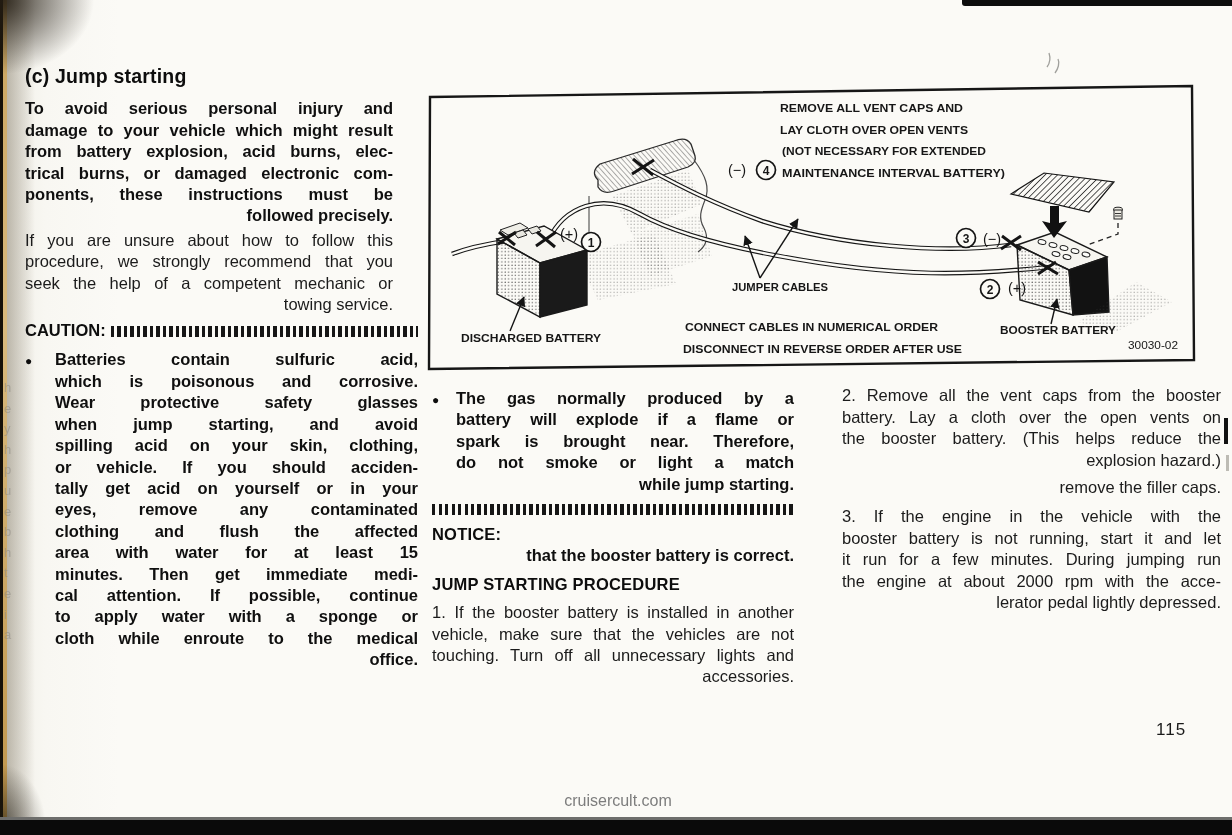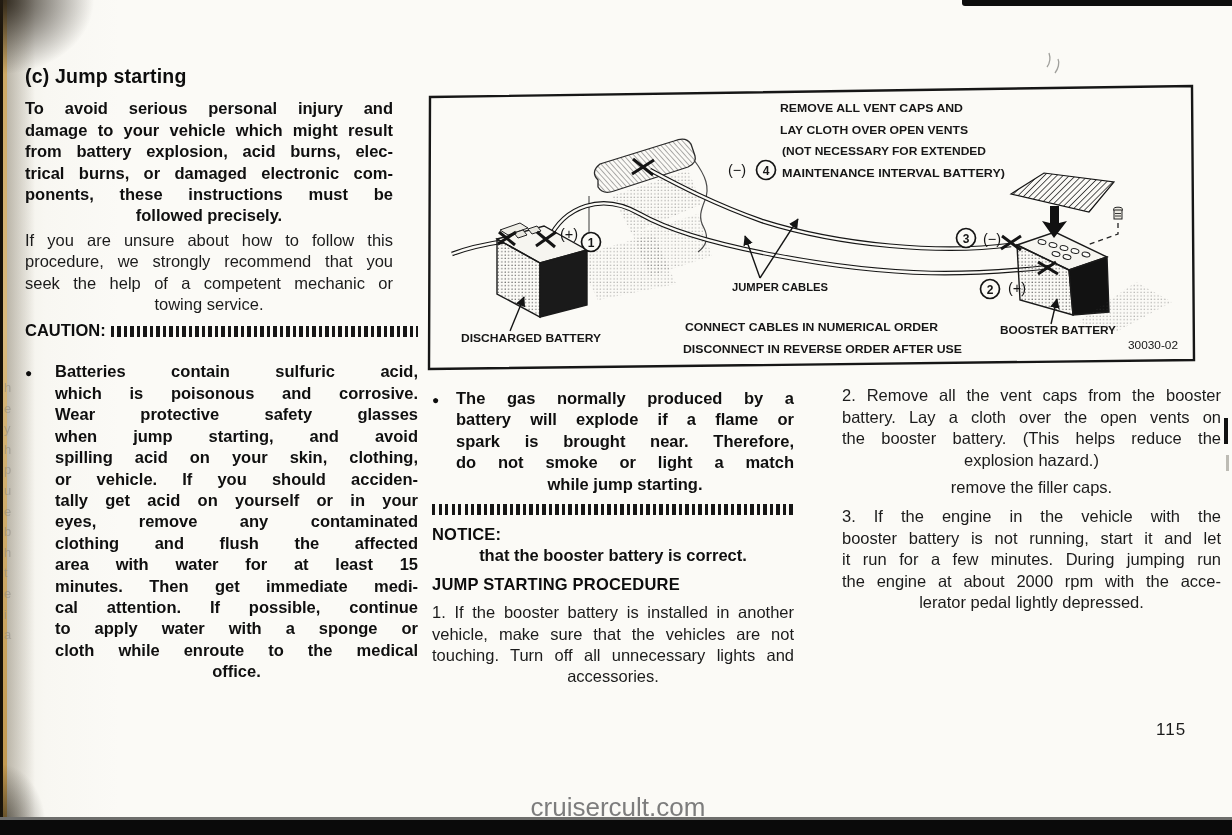--- a/index.html
+++ b/index.html
@@ -4,28 +4,28 @@
 <style>
   * { margin:0; padding:0; box-sizing:border-box; }
   html,body { background:#e8e6e0; }
   .page {
     position:relative; width:1232px; height:835px; overflow:hidden;
     background:linear-gradient(90deg,#efede5 0px,#f8f7f2 45px,#fbfaf6 120px);
     font-family:"Liberation Sans", sans-serif; color:#1b1b1b;
   }
   .abs { position:absolute; }
   .lines { white-space:pre-line; text-align:justify; text-align-last:justify; }
-  .lastline { text-align:center; white-space:pre-line; }
+  .lastline { text-align:right; white-space:pre-line; }
   .b { font-weight:bold; color:#0f0f0f; }
 
   .col-left { left:25px; top:66px; width:393px; font-size:16.5px; line-height:21.4px; }
   .h1 { font-size:19.5px; font-weight:bold; color:#0d0d0d; margin-bottom:11px; letter-spacing:.2px; }
   .p-intro { width:368px; margin-bottom:3px; }
   .p-unsure { width:368px; margin-bottom:5px; }
-  .caution-row { display:flex; align-items:center; width:393px; height:21px; margin-bottom:20px; }
+  .caution-row { display:flex; align-items:center; width:393px; height:21px; margin-bottom:8px; }
   .caution-label { font-size:16.5px; font-weight:bold; color:#0d0d0d; }
   .stripe { flex:1; height:11px; margin-left:5px; margin-top:2px;
             background:repeating-linear-gradient(90deg,#161616 0 3.2px,rgba(0,0,0,0) 3.2px 6.5px); }
   .bullet-item { display:flex; width:393px; }
   .bdot { width:30px; font-size:12px; padding-top:2px; color:#0d0d0d; }
   .btext { flex:1; }
 
   .col-mid { left:432px; top:388px; width:362px; font-size:16.5px; line-height:21.4px; }
   .gas-item { display:flex; width:362px; margin-bottom:9px; }
   .gas-item .bdot { width:24px; }
@@ -36,21 +36,21 @@
   .h2b { margin-top:2px; margin-bottom:7px; }
 
   .col-right { left:842px; top:385px; width:379px; font-size:16.5px; line-height:21.6px; }
   .p-step2 { margin-bottom:6px; }
   .p-maint { margin-bottom:7px; }
 
   .diagram-svg { left:426px; top:84px; }
   .diagram-svg text { font-family:"Liberation Sans", sans-serif; fill:#161616; }
 
   .page-number { left:1156px; top:720px; font-size:17px; color:#1a1a1a; letter-spacing:1px; }
-  .watermark { left:528px; top:792px; width:180px; text-align:center; font-size:26px; color:#7d7d7d; }
+  .watermark { left:528px; top:792px; width:180px; text-align:center; font-size:16px; color:#7d7d7d; }
 
   .spine-dark { left:0; top:0; width:3px; height:835px; background:#151008; }
   .spine-gold { left:3px; top:0; width:4px; height:818px; background:linear-gradient(180deg,#caa45e,#d9ba7e 40%,#c0964c); }
   .spine-shade { left:7px; top:0; width:28px; height:818px; background:linear-gradient(90deg,rgba(115,105,85,.42),rgba(115,105,85,0)); }
   .corner-tl { left:0; top:0; width:95px; height:75px; background:radial-gradient(ellipse at 0% 0%, rgba(35,28,18,.92), rgba(35,28,18,0) 70%); }
   .corner-bl { left:0; top:765px; width:45px; height:62px; background:radial-gradient(ellipse at 0% 100%, rgba(30,25,15,.65), rgba(30,25,15,0) 72%); }
   .bottom-bar { left:0; top:817px; width:1232px; height:18px; background:#0a0a0a; border-top:3px solid #6e6e6c; }
   .top-strip { left:962px; top:0; width:270px; height:6px; background:#0d0d0d; border-radius:0 0 0 3px; }
   .edge-tick { left:1224px; top:418px; width:4px; height:26px; background:#111; }
   .edge-tick2 { left:1226px; top:455px; width:3px; height:16px; background:#bdbbb4; }

